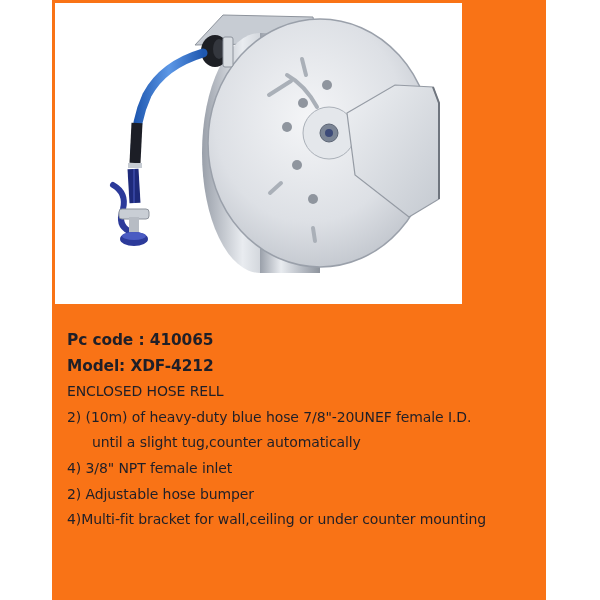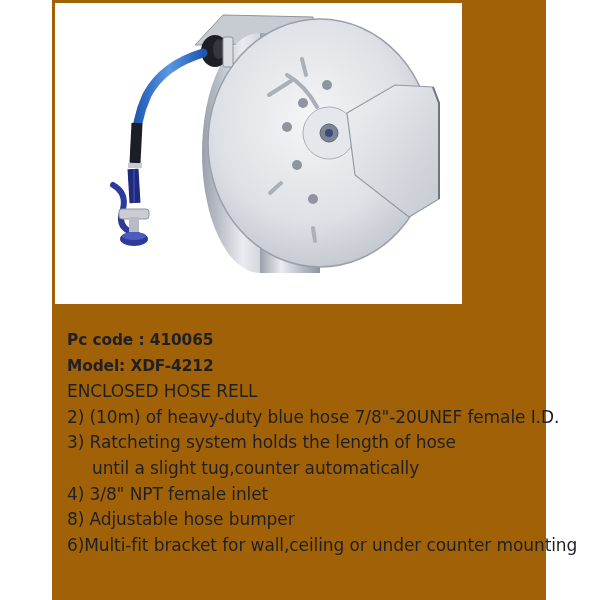--- a/index.html
+++ b/index.html
@@ -13,21 +13,21 @@
       position: relative;
       overflow: hidden;
       font-family: "DejaVu Sans", "Liberation Sans", sans-serif;
     }
     .panel {
       position: absolute;
       left: 52px;
       top: 0;
       width: 494px;
       height: 600px;
-      background: #a16207;
+      background: #f97316;
     }
     .photo {
       position: absolute;
       left: 3px;
       top: 3px;
       width: 407px;
       height: 301px;
       background: #ffffff;
       overflow: hidden;
     }
@@ -37,21 +37,21 @@
       top: 0;
     }
     .text-block {
       position: absolute;
       left: 15px;
       top: 328px;
       width: 470px;
       color: #1f1f28;
     }
     .line {
-      font-size: 17px;
+      font-size: 14px;
       line-height: 25.6px;
       height: 25.6px;
       white-space: nowrap;
       letter-spacing: -0.1px;
     }
     .line.bold {
       font-weight: bold;
       font-size: 15.4px;
     }
     .line.indent {
@@ -138,19 +138,18 @@
       <ellipse cx="79" cy="236" rx="14" ry="7" fill="#2c3a9a"></ellipse>
       <ellipse cx="79" cy="233" rx="12" ry="4" fill="#4a5bc2"></ellipse>
     </svg>
   </div>
 
   <div class="text-block">
     <div class="line bold">Pc code : 410065</div>
     <div class="line bold">Model: XDF-4212</div>
     <div class="line">ENCLOSED HOSE RELL</div>
     <div class="line">2) (10m) of heavy-duty blue hose 7/8"-20UNEF female I.D.</div>
-    <div class="line">3) Ratcheting system holds the length of hose</div>
     <div class="line indent">until a slight tug,counter automatically</div>
     <div class="line">4) 3/8" NPT female inlet</div>
-    <div class="line">8) Adjustable hose bumper</div>
-    <div class="line">6)Multi-fit bracket for wall,ceiling or under counter mounting</div>
+    <div class="line">2) Adjustable hose bumper</div>
+    <div class="line">4)Multi-fit bracket for wall,ceiling or under counter mounting</div>
   </div>
 </div>
 
 </body></html>

